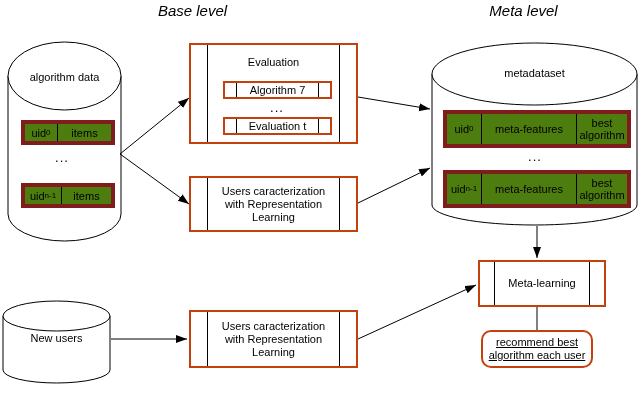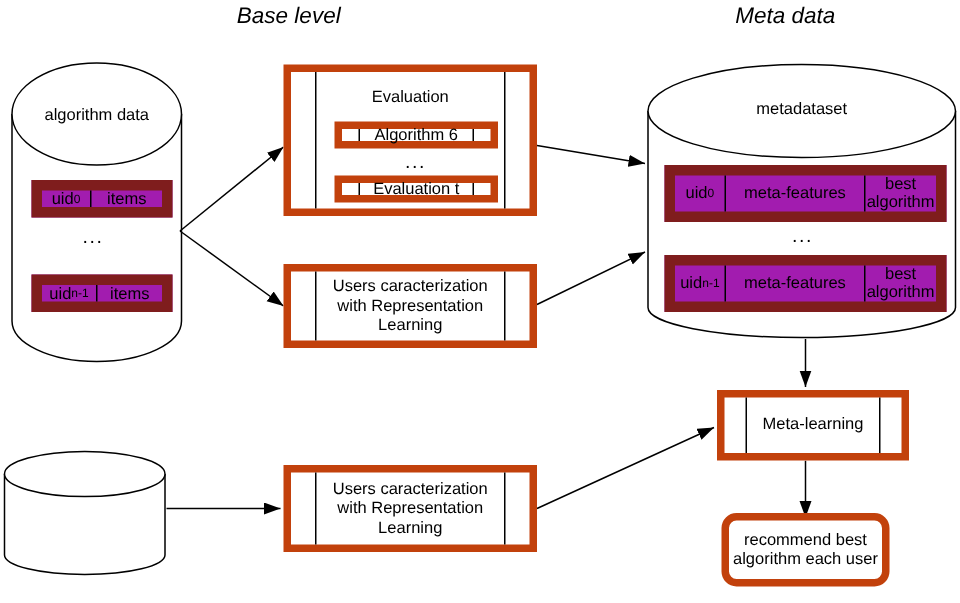--- a/index.html
+++ b/index.html
@@ -8,34 +8,34 @@
     font-family:"Liberation Sans", sans-serif; color:#000; overflow:hidden;
   }
   .canvas svg.layer { position:absolute; left:0; top:0; width:640px; height:402px; }
   .abs { position:absolute; box-sizing:border-box; }
   .lbl { text-align:center; }
   .section-label { font-size:15px;font-style:italic; }
   .small { font-size:11px; line-height:13px; }
   .pre { white-space:pre-line; }
   .box {
     position:absolute; box-sizing:border-box; background:#fff;
-    border:5px solid #c2410c; display:flex; align-items:center; justify-content:center;
+    border:2px solid #c2410c; display:flex; align-items:center; justify-content:center;
     text-align:center; font-size:11px; line-height:13px;
   }
   .process::before, .process::after {
     content:""; position:absolute; top:0; bottom:0; width:0; border-left:1px solid #000;
   }
   .process::before { left:var(--strip,14px); }
   .process::after  { right:var(--strip,14px); }
   .title-top { align-items:flex-start; }
   .title-top .ttl { margin-top:11px; }
   .rounded { border-radius:10px; }
   .dbrow {
-    position:absolute; box-sizing:border-box; background:#a21caf;
-    border:7px solid #7f1d1d; display:flex; font-size:11px; line-height:12px;
+    position:absolute; box-sizing:border-box; background:#4d7c0f;
+    border:4px solid #7f1d1d; display:flex; font-size:11px; line-height:12px;
   }
   .dbcell {
     display:flex; align-items:center; justify-content:center; text-align:center;
     box-sizing:border-box; padding:1px;
   }
   .dbcell + .dbcell { border-left:1px solid #000; }
   sub { font-size:8px; line-height:1; }
   .dots { font-size:13px; letter-spacing:1px; }
 </style>
 </head>
@@ -69,21 +69,21 @@
     <line x1="120" y1="154" x2="189" y2="204" stroke="#000" stroke-width="1" marker-end="url(#arw)"></line>
     <line x1="358" y1="97" x2="430" y2="109" stroke="#000" stroke-width="1" marker-end="url(#arw)"></line>
     <line x1="358" y1="203" x2="430" y2="168" stroke="#000" stroke-width="1" marker-end="url(#arw)"></line>
     <line x1="111" y1="339" x2="187" y2="339" stroke="#000" stroke-width="1" marker-end="url(#arw)"></line>
     <line x1="358" y1="339" x2="476" y2="285" stroke="#000" stroke-width="1" marker-end="url(#arw)"></line>
     <line x1="537" y1="226" x2="537" y2="258" stroke="#000" stroke-width="1" marker-end="url(#arw)"></line>
     <line x1="537" y1="307" x2="537" y2="345" stroke="#000" stroke-width="1" marker-end="url(#arw)"></line>
   </svg>
 
   <div class="abs lbl section-label" style="left:125px; top:2px; width:135px;">Base level</div>
-  <div class="abs lbl section-label" style="left:456px; top:2px; width:135px;">Meta data</div>
+  <div class="abs lbl section-label" style="left:456px; top:2px; width:135px;">Meta level</div>
 
   <div class="abs lbl small" style="left:10px; top:71px; width:109px;">algorithm data</div>
   <div class="dbrow" style="left:21px; top:120px; width:94px; height:25px;">
     <div class="dbcell" style="width:32px;">
         <span>uid</span>
         <sub>0</sub>
       </div>
     <div class="dbcell" style="flex:1;">items</div>
   </div>
   <div class="abs lbl dots" style="left:39px; top:150px; width:46px;">...</div>
@@ -92,21 +92,21 @@
         <span>uid</span>
         <sub>n-1</sub>
       </div>
     <div class="dbcell" style="flex:1;">items</div>
   </div>
 
   <div class="box process title-top" style="left:189px; top:43px; width:169px; height:101px; --strip:16px;">
     <span class="ttl">Evaluation</span>
   </div>
   <div class="box process" style="left:223px; top:81px; width:109px; height:18px; --strip:11px;">
-    <span>Algorithm 6</span>
+    <span>Algorithm 7</span>
   </div>
   <div class="abs lbl dots" style="left:250px; top:100px; width:54px;">...</div>
   <div class="box process" style="left:223px; top:117px; width:109px; height:18px; --strip:11px;">
     <span>Evaluation t</span>
   </div>
 
   <div class="box process" style="left:189px; top:176px; width:169px; height:56px; --strip:16px;">
     <span class="pre">Users caracterization
 with Representation
 Learning</span>
@@ -130,25 +130,26 @@
       </div>
     <div class="dbcell" style="width:95px;">meta-features</div>
     <div class="dbcell pre" style="flex:1;">best
 algorithm</div>
   </div>
 
   <div class="box process" style="left:478px; top:260px; width:128px; height:47px; --strip:14px;">
     <span>Meta-learning</span>
   </div>
 
-  <div class="box rounded" style="left:481px; top:342px; width:112px; height:49px;">
+  <div class="box rounded" style="left:481px; top:330px; width:112px; height:38px;text-decoration:underline;">
     <span class="pre">recommend best
 algorithm each user</span>
   </div>
 
+  <div class="abs lbl small" style="left:6px; top:332px; width:101px;">New users</div>
 
   <div class="box process" style="left:189px; top:310px; width:169px; height:58px; --strip:16px;">
     <span class="pre">Users caracterization
 with Representation
 Learning</span>
   </div>
 
 </div>
 
 </body></html>

